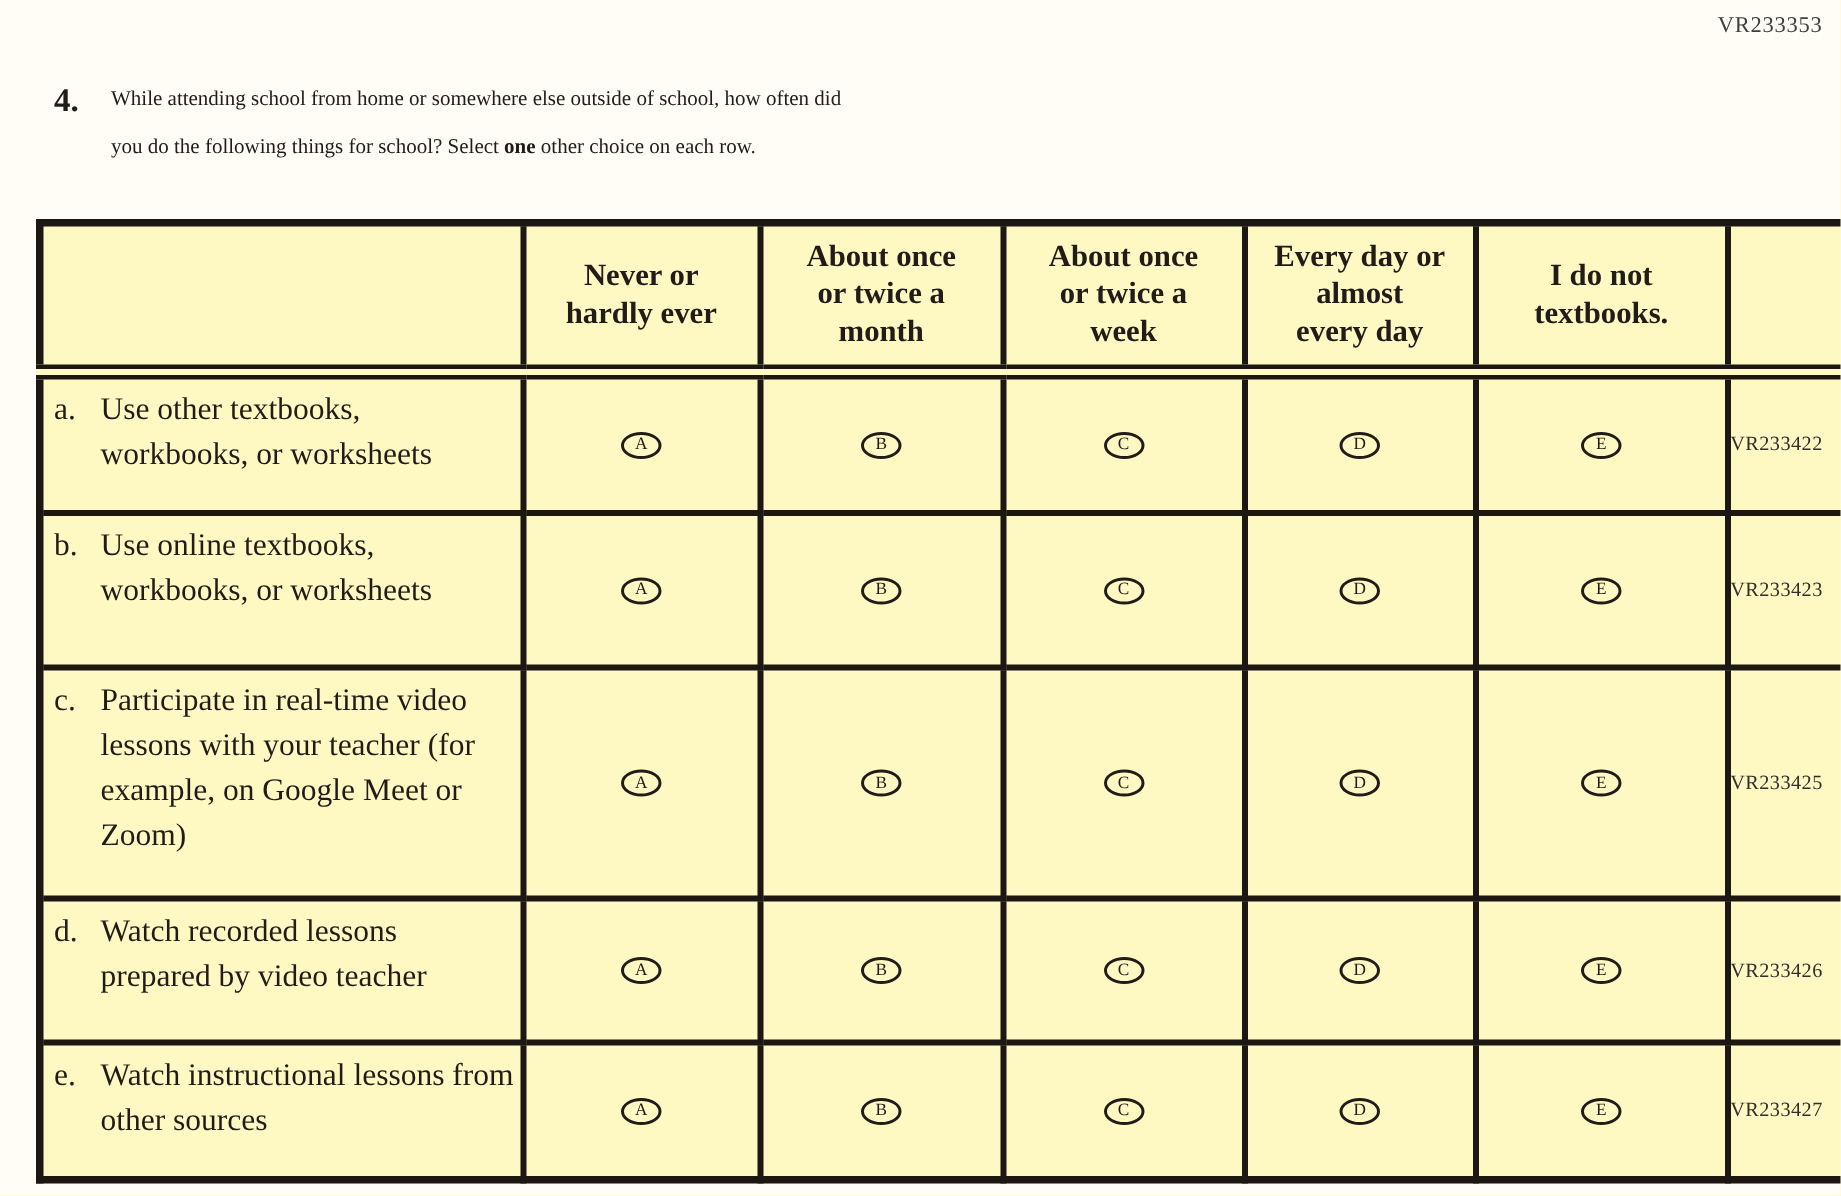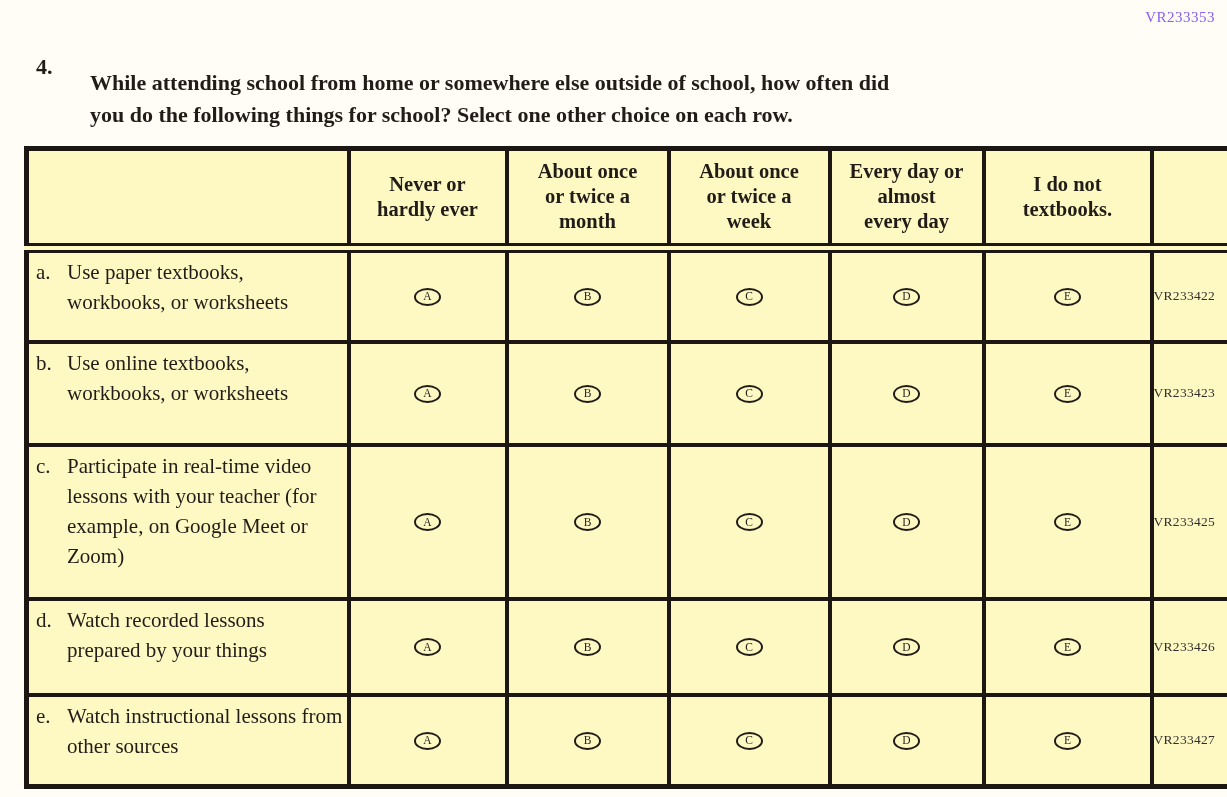--- a/index.html
+++ b/index.html
@@ -13,44 +13,43 @@
     font-family: "Liberation Serif", "DejaVu Serif", serif;
     color: #221c18;
     position: relative;
     overflow: hidden;
   }
   .form-code-top {
     position: absolute;
     top: 9px;
     right: 12px;
     font-size: 15px;
-    color: #8b5cf6;
+    color: #404040;
     letter-spacing: 0.5px;
   }
   .question {
     position: absolute;
     top: 51px;
     left: 36px;
     width: 1070px;
     display: flex;
     align-items: flex-start;
   }
   .q-num {
     font-weight: bold;
     font-size: 22px;
     line-height: 32px;
     width: 38px;
     flex: 0 0 38px;
   }
   .q-text {
-    margin: 16px;
-    font-size: 22px;
+    margin: 0;
+    font-size: 14px;
     line-height: 32px;
     white-space: pre-line;
-    font-weight: bold;
   }
   table.response-table {
     position: absolute;
     top: 146px;
     left: 24px;
     width: 1208px;
     border-collapse: collapse;
     table-layout: fixed;
     background: #fef9c3;
   }
@@ -163,21 +162,21 @@
         <th>I do not
 textbooks.</th>
         <th></th>
       </tr>
     </thead>
     <tbody>
       <tr class="row-a">
         <td class="label-cell">
           <div class="label-wrap">
             <span class="row-letter">a.</span>
-            <span class="row-label">Use paper textbooks, workbooks, or worksheets</span>
+            <span class="row-label">Use other textbooks, workbooks, or worksheets</span>
           </div>
         </td>
         <td class="opt-cell"><span class="bubble">
               <span class="bubble-letter">A</span>
             </span></td>
         <td class="opt-cell"><span class="bubble">
               <span class="bubble-letter">B</span>
             </span></td>
         <td class="opt-cell"><span class="bubble">
               <span class="bubble-letter">C</span>
@@ -235,21 +234,21 @@
             </span></td>
         <td class="opt-cell"><span class="bubble">
               <span class="bubble-letter">E</span>
             </span></td>
         <td class="code-cell">VR233425</td>
       </tr>
       <tr class="row-d">
         <td class="label-cell">
           <div class="label-wrap">
             <span class="row-letter">d.</span>
-            <span class="row-label">Watch recorded lessons prepared by your things</span>
+            <span class="row-label">Watch recorded lessons prepared by video teacher</span>
           </div>
         </td>
         <td class="opt-cell"><span class="bubble">
               <span class="bubble-letter">A</span>
             </span></td>
         <td class="opt-cell"><span class="bubble">
               <span class="bubble-letter">B</span>
             </span></td>
         <td class="opt-cell"><span class="bubble">
               <span class="bubble-letter">C</span>

